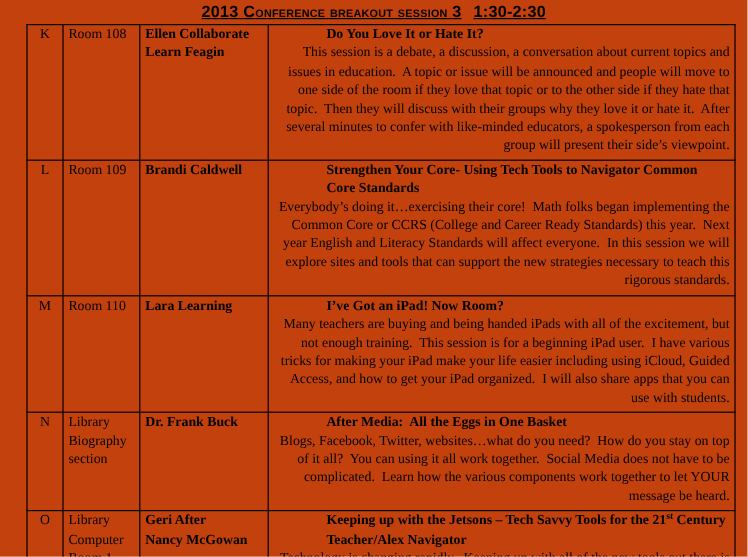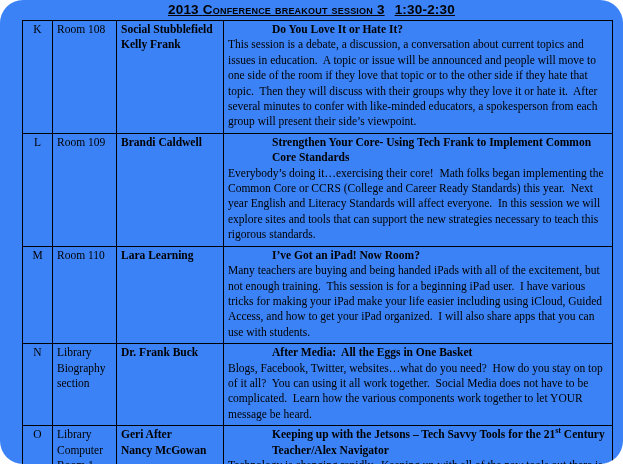--- a/index.html
+++ b/index.html
@@ -4,24 +4,23 @@
 <style>
   html, body {
     margin: 0;
     padding: 0;
     background: #ffffff;
   }
   .page {
     position: relative;
     width: 623px;
     height: 464px;
-    background: #3b82f6;
+    background: #c2410c;
     color: #000000;
     overflow: hidden;
-    border-radius: 23px;
   }
   .doc-title {
     margin: 2px 0 3px 0;
     text-align: center;
     font-family: "Liberation Sans", sans-serif;
     font-size: 13.5px;
     font-weight: bold;
     text-decoration: underline;
     letter-spacing: 0.2px;
   }
@@ -61,20 +60,21 @@
     white-space: pre-wrap;
     margin-left: 44px;
   }
   .stitle sup {
     font-size: 8px;
     line-height: 0;
     text-align: center;
   }
   .sdesc {
     white-space: pre-wrap;
+    text-align: right;
   }
 </style>
 </head>
 <body>
 
 <div class="page">
 
   <h1 class="doc-title"><span>2013</span> <span class="sc">Conference breakout session</span> <span>3</span><span class="wide-gap"></span><span>1:30-2:30</span></h1>
 
   <table class="sessions">
@@ -83,37 +83,37 @@
       <col style="width:64px">
       <col style="width:107px">
       <col style="width:389px">
     </colgroup>
     <tbody>
 
       <tr>
         <td class="letter">K</td>
         <td class="room">Room 108</td>
         <td class="presenter">
-          <div>Social Stubblefield</div>
-          <div>Kelly Frank</div>
+          <div>Ellen Collaborate</div>
+          <div>Learn Feagin</div>
         </td>
         <td class="desc">
           <div class="stitle">Do You Love It or Hate It?</div>
           <div class="sdesc">This session is a debate, a discussion, a conversation about current topics and issues in education.  A topic or issue will be announced and people will move to one side of the room if they love that topic or to the other side if they hate that topic.  Then they will discuss with their groups why they love it or hate it.  After several minutes to confer with like-minded educators, a spokesperson from each group will present their side’s viewpoint.</div>
         </td>
       </tr>
 
       <tr>
         <td class="letter">L</td>
         <td class="room">Room 109</td>
         <td class="presenter">
           <div>Brandi Caldwell</div>
         </td>
         <td class="desc">
-          <div class="stitle">Strengthen Your Core- Using Tech Frank to Implement Common Core Standards</div>
+          <div class="stitle">Strengthen Your Core- Using Tech Tools to Navigator Common Core Standards</div>
           <div class="sdesc">Everybody’s doing it…exercising their core!  Math folks began implementing the Common Core or CCRS (College and Career Ready Standards) this year.  Next year English and Literacy Standards will affect everyone.  In this session we will explore sites and tools that can support the new strategies necessary to teach this rigorous standards.</div>
         </td>
       </tr>
 
       <tr>
         <td class="letter">M</td>
         <td class="room">Room 110</td>
         <td class="presenter">
           <div>Lara Learning</div>
         </td>

